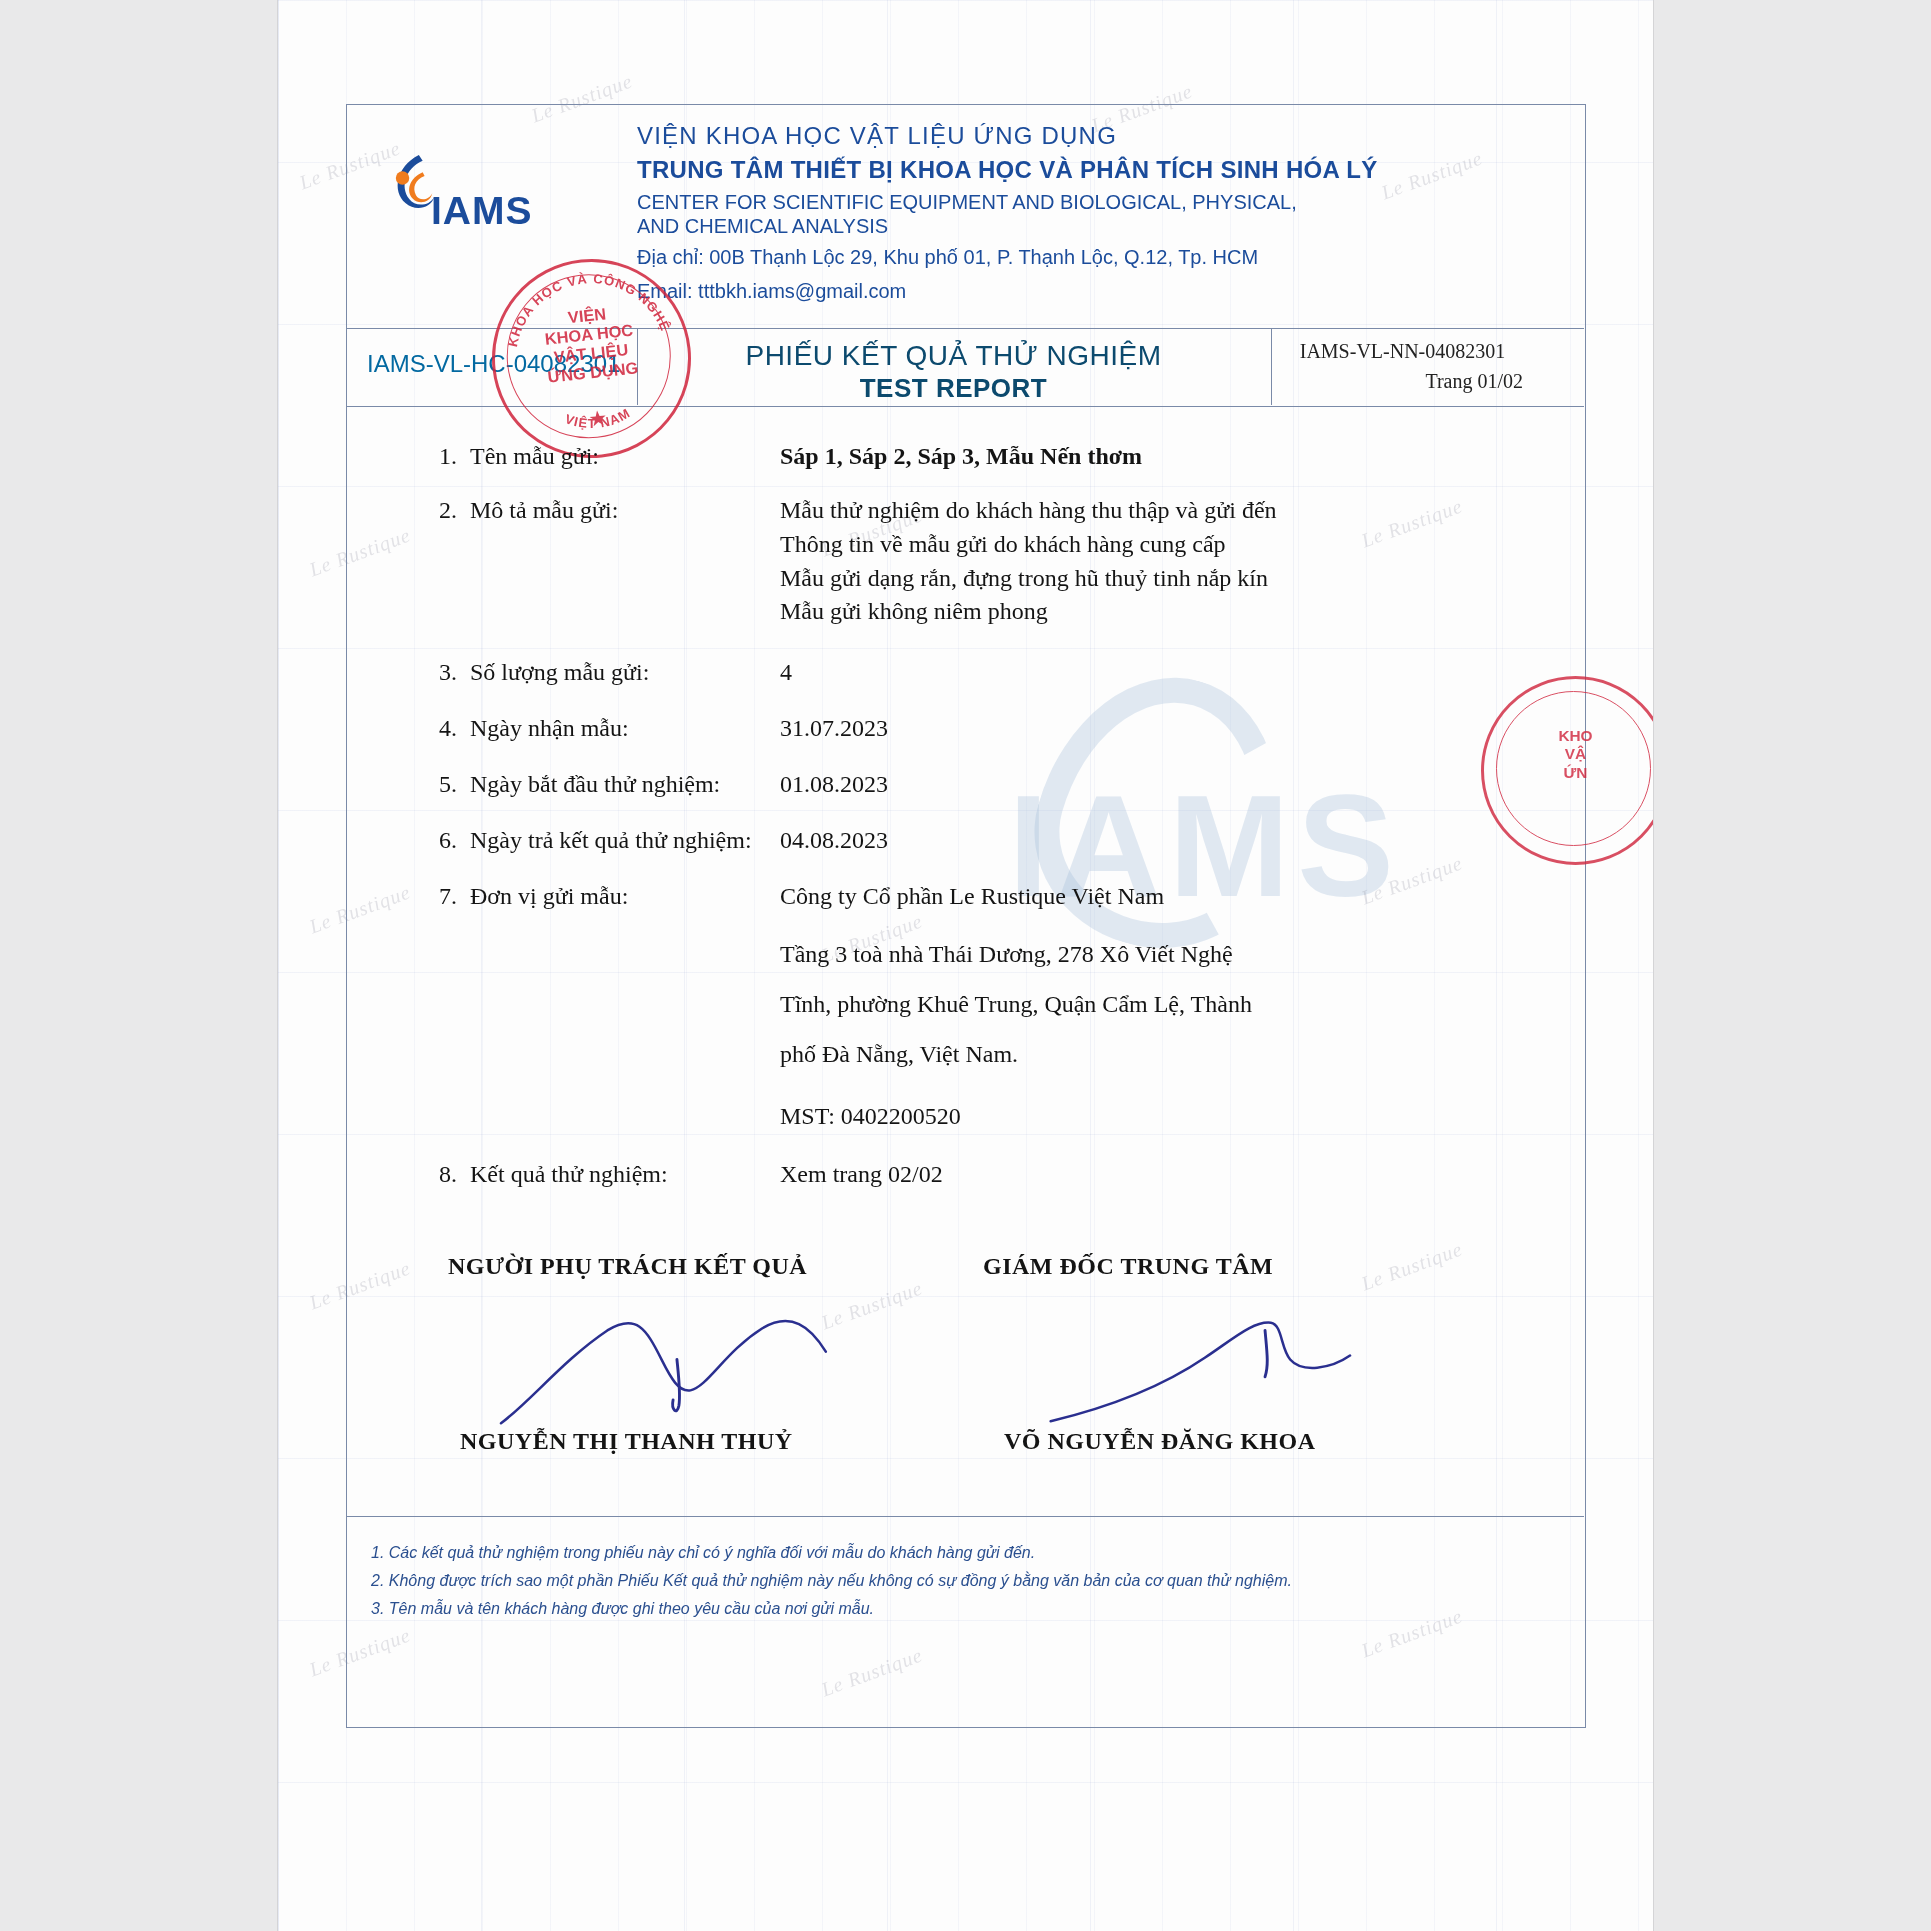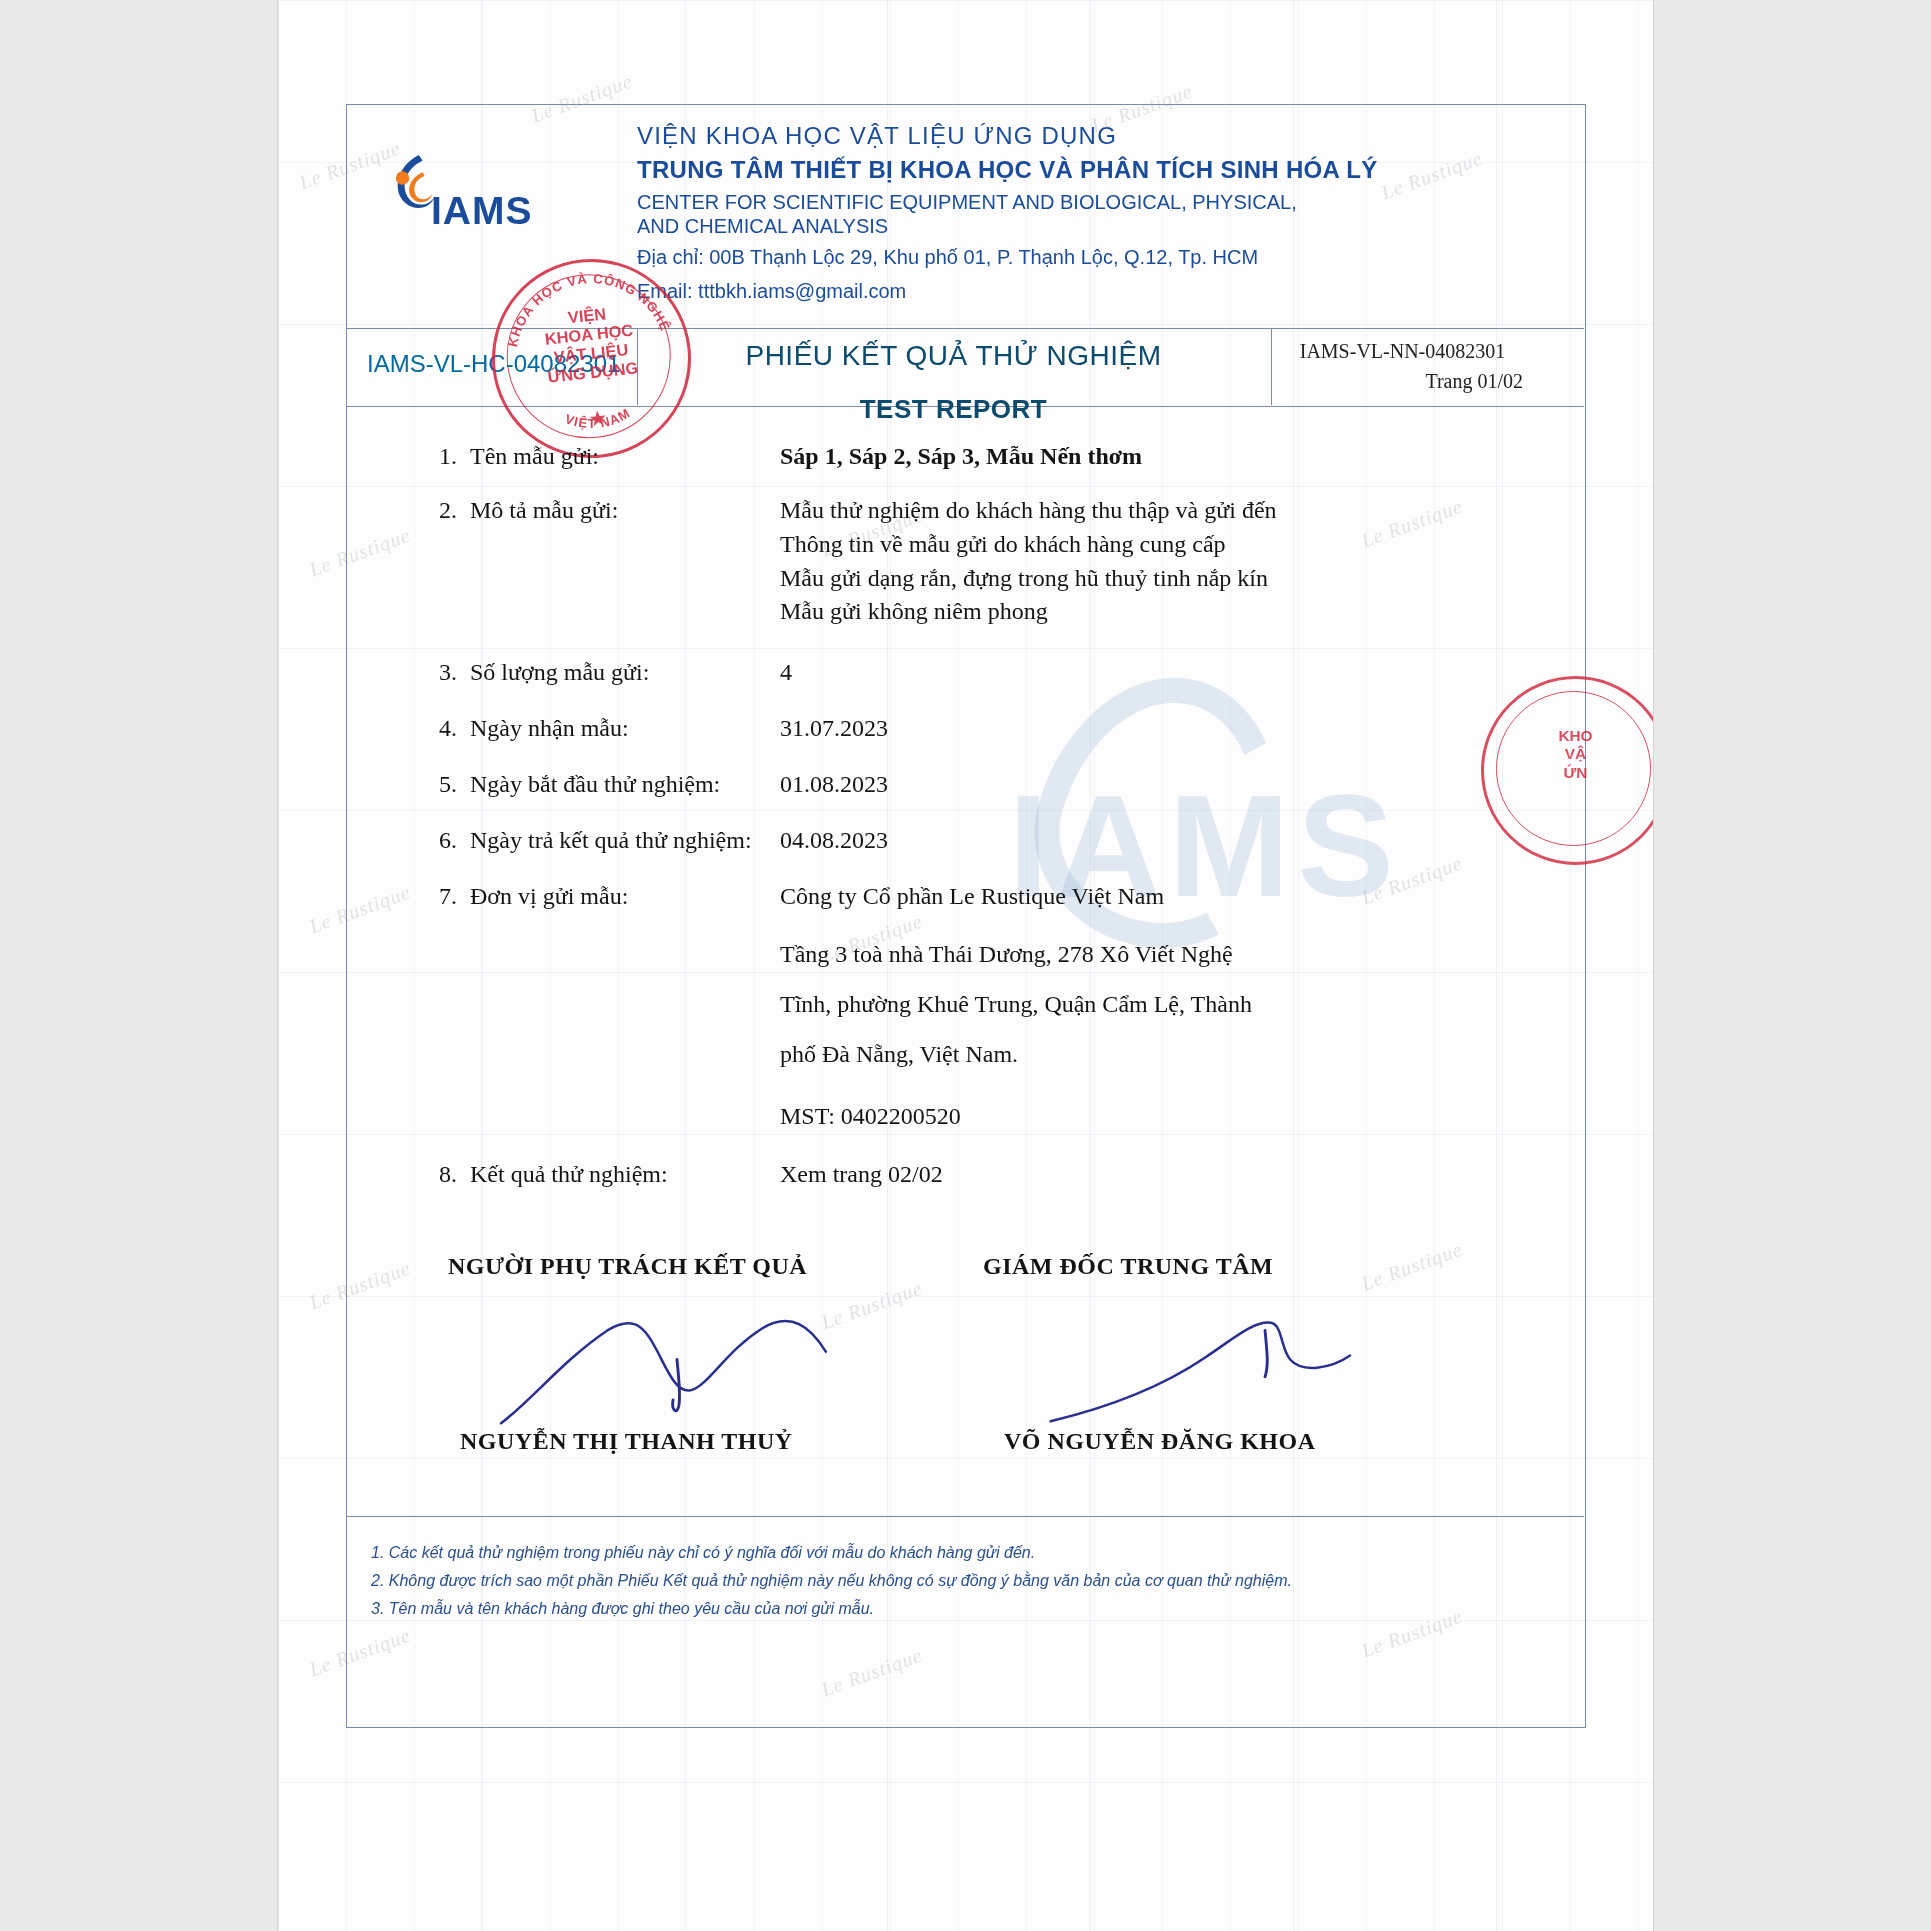--- a/index.html
+++ b/index.html
@@ -190,21 +190,21 @@
   .title-center {
     position: absolute;
     left: 359px;
     top: 340px;
     width: 633px;
     text-align: center;
     font-family: "Liberation Sans", sans-serif;
     color: #0c4a6e;
   }
   .title-vn { font-size: 28px; letter-spacing: 0.5px; }
-  .title-en { font-size: 26px; font-weight: bold; margin-top: 22px; letter-spacing: 0.5px;}
+  .title-en { font-size: 26px; font-weight: bold; margin-top: 1px; letter-spacing: 0.5px;}
   .code-right {
     position: absolute;
     left: 1004px;
     top: 340px;
     width: 290px;
     font-family: "Liberation Serif", serif;
     font-size: 20px;
     color: #222;
   }
   .code-right .pg {

